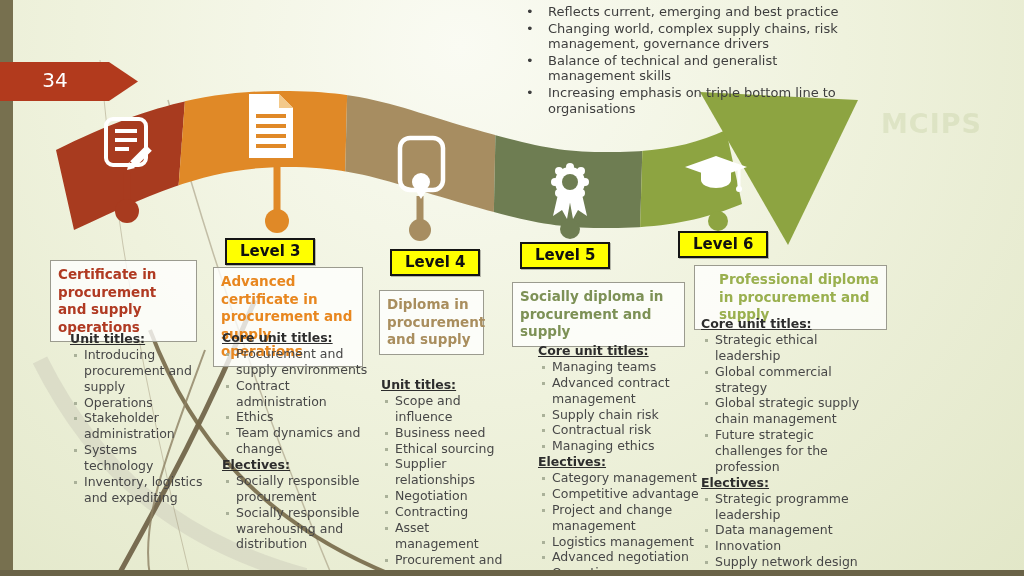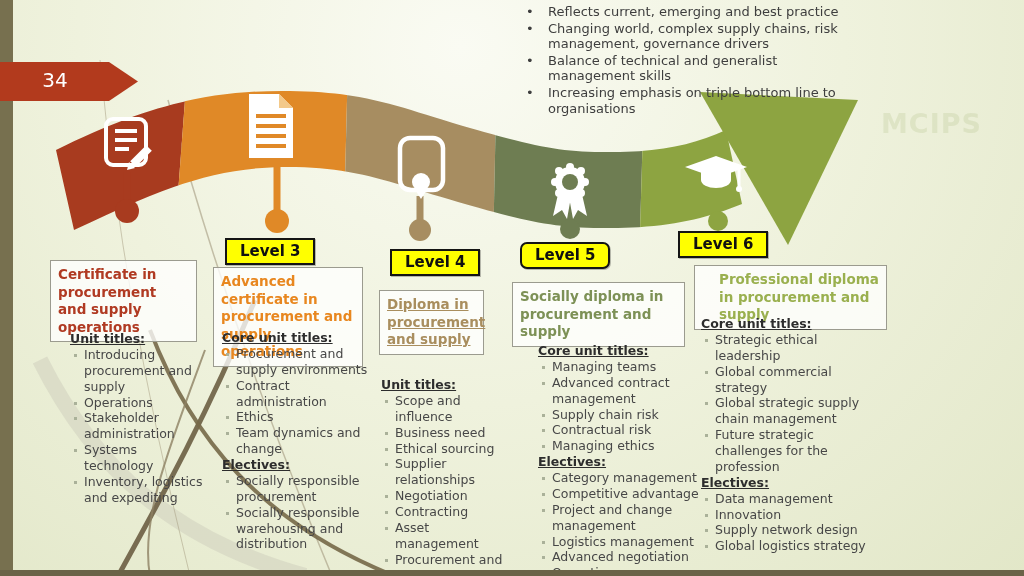--- a/index.html
+++ b/index.html
@@ -24,27 +24,27 @@
   .intro li::before{content:"•";position:absolute;left:8px;top:0;color:#3e3e3e;}
 
   .watermark{position:absolute;left:881px;top:108px;font-size:27px;font-weight:bold;color:rgba(198,207,162,.38);letter-spacing:1px;z-index:1;}
 
   svg.art{position:absolute;left:0;top:0;z-index:1;pointer-events:none;}
 
   .lvl-label{position:absolute;background:#ffff00;border:2px solid #141414;font-weight:bold;font-size:15px;color:#101010;padding:2px 13px 3px;z-index:3;box-shadow:1px 1px 0 rgba(0,0,0,.25);}
   #lbl-2{left:80px;top:227px;}
   #lbl-3{left:225px;top:238px;}
   #lbl-4{left:390px;top:249px;}
-  #lbl-5{left:520px;top:242px;border-radius:7px;}
+  #lbl-5{left:520px;top:242px;}
   #lbl-6{left:678px;top:231px;}
 
   .qual{position:absolute;background:rgba(255,255,255,.78);border:1px solid #9b9b8f;font-weight:bold;font-size:13.5px;line-height:1.3;padding:5px 7px;z-index:3;}
   #qual-2{left:50px;top:260px;width:131px;}
   #qual-3{left:213px;top:267px;width:134px;}
-  #qual-4{left:379px;top:290px;width:89px;text-decoration:underline;}
+  #qual-4{left:379px;top:290px;width:89px;}
   #qual-5{left:512px;top:282px;width:157px;}
   #qual-6{left:694px;top:265px;width:160px;}
 
   .units{position:absolute;font-size:12.5px;color:#474747;line-height:1.27;z-index:3;}
   #units-2{left:70px;top:331px;width:134px;}
   #units-3{left:222px;top:330px;width:146px;}
   #units-4{left:381px;top:377px;width:122px;}
   #units-5{left:538px;top:343px;width:164px;}
   #units-6{left:701px;top:316px;width:170px;}
   .list-heading{font-weight:bold;text-decoration:underline;color:#2d2d2d;}
@@ -251,20 +251,21 @@
   <div class="units" id="units-6">
       <div class="list-heading">Core unit titles:</div>
       <ul class="unit-list">
         <li>Strategic ethical leadership</li>
         <li>Global commercial strategy</li>
         <li>Global strategic supply chain management</li>
         <li>Future strategic challenges for the profession</li>
       </ul>
       <div class="list-heading">Electives:</div>
       <ul class="unit-list">
+        <li>Strategic programme leadership</li>
         <li>Data management</li>
         <li>Innovation</li>
         <li>Supply network design</li>
         <li>Global logistics strategy</li>
       </ul>
     </div>
 
 </div>
 
 </body></html>

